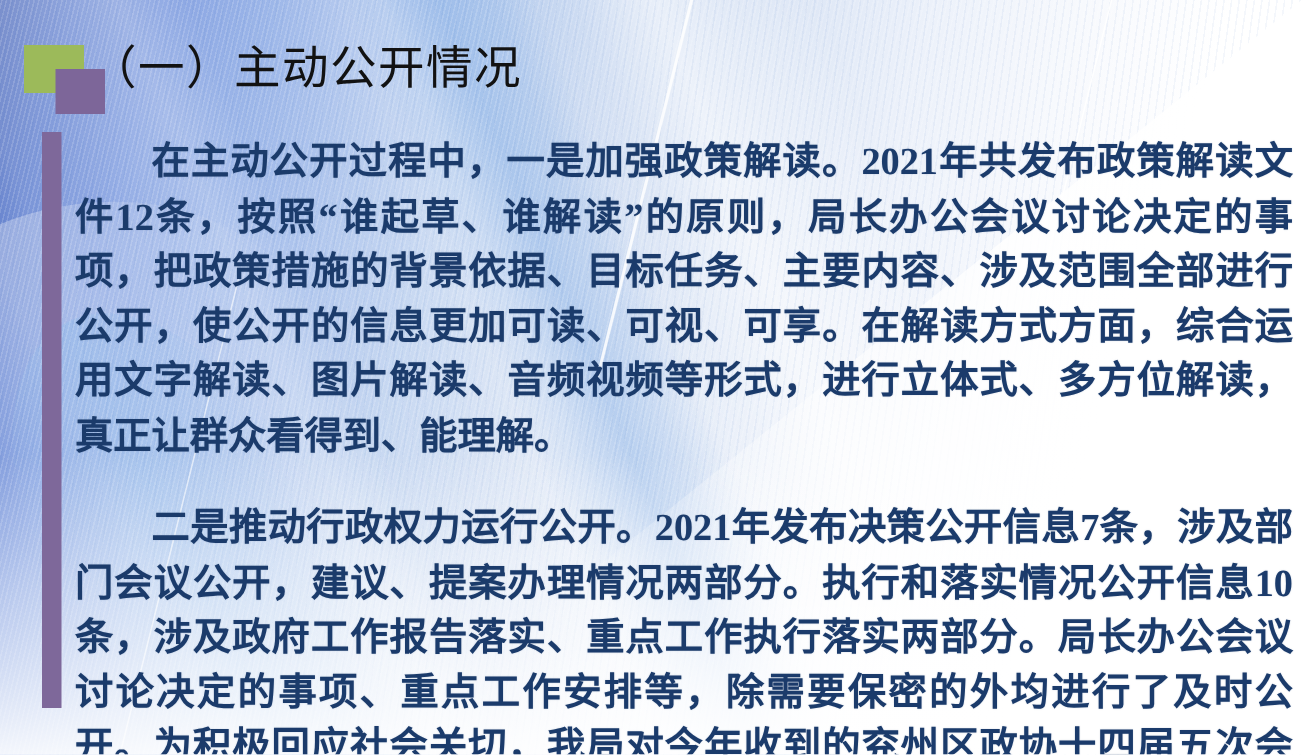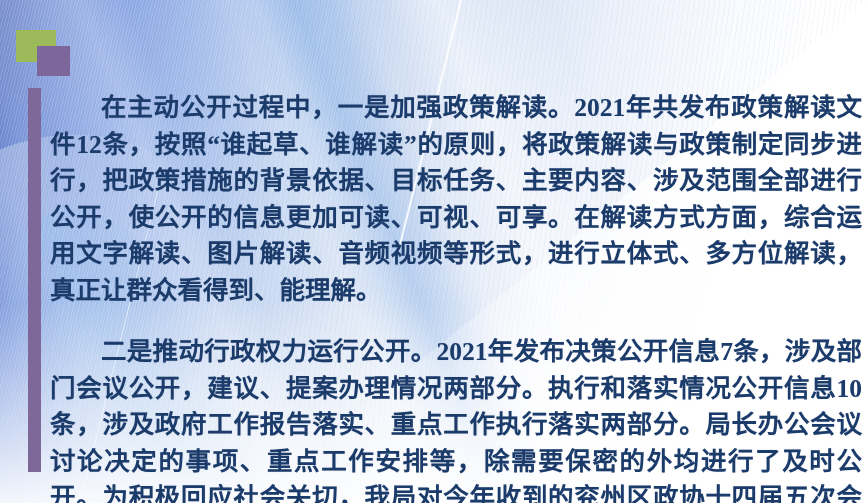--- a/index.html
+++ b/index.html
@@ -261,19 +261,20 @@
   <div class="accent-line" style="left:748px; top:-30px; width:1.2px; height:340px; transform:rotate(14deg); background:rgba(255,255,255,0.9);"></div>
   <div class="accent-line" style="left:160px; top:180px; width:1.2px; height:420px; transform:rotate(14deg); background:rgba(255,255,255,0.55);"></div>
 
   <div class="bg-wedge-white"></div>
   <div class="bg-bottom-fade"></div>
 
   <div class="deco-green"></div>
   <div class="deco-purple-sq"></div>
   <div class="deco-purple-bar"></div>
 
+  <div class="title">（一）主动公开情况</div>
 
   <div class="body-block">
-    <p class="para">在主动公开过程中，一是加强政策解读。2021年共发布政策解读文件12条，按照“谁起草、谁解读”的原则，将政策解读与政策制定同步进行，把政策措施的背景依据、目标任务、主要内容、涉及范围全部进行公开，使公开的信息更加可读、可视、可享。在解读方式方面，综合运用文字解读、图片解读、音频视频等形式，进行立体式、多方位解读，真正让群众看得到、能理解。</p>
+    <p class="para">在主动公开过程中，一是加强政策解读。2021年共发布政策解读文件12条，按照“谁起草、谁解读”的原则，局长办公会议讨论决定的事项，把政策措施的背景依据、目标任务、主要内容、涉及范围全部进行公开，使公开的信息更加可读、可视、可享。在解读方式方面，综合运用文字解读、图片解读、音频视频等形式，进行立体式、多方位解读，真正让群众看得到、能理解。</p>
     <p class="para">二是推动行政权力运行公开。2021年发布决策公开信息7条，涉及部门会议公开，建议、提案办理情况两部分。执行和落实情况公开信息10条，涉及政府工作报告落实、重点工作执行落实两部分。局长办公会议讨论决定的事项、重点工作安排等，除需要保密的外均进行了及时公开。为积极回应社会关切，我局对今年收到的兖州区政协十四届五次会议2件提案进行办复，满意率达100％，提案意见均已吸收采纳。根据政府工作报告、重点工作中涉及我局的职责任务，年初就明确了执行措施并按月公开进展情况。</p>
   </div>
 
 </div>
 
 </body></html>

